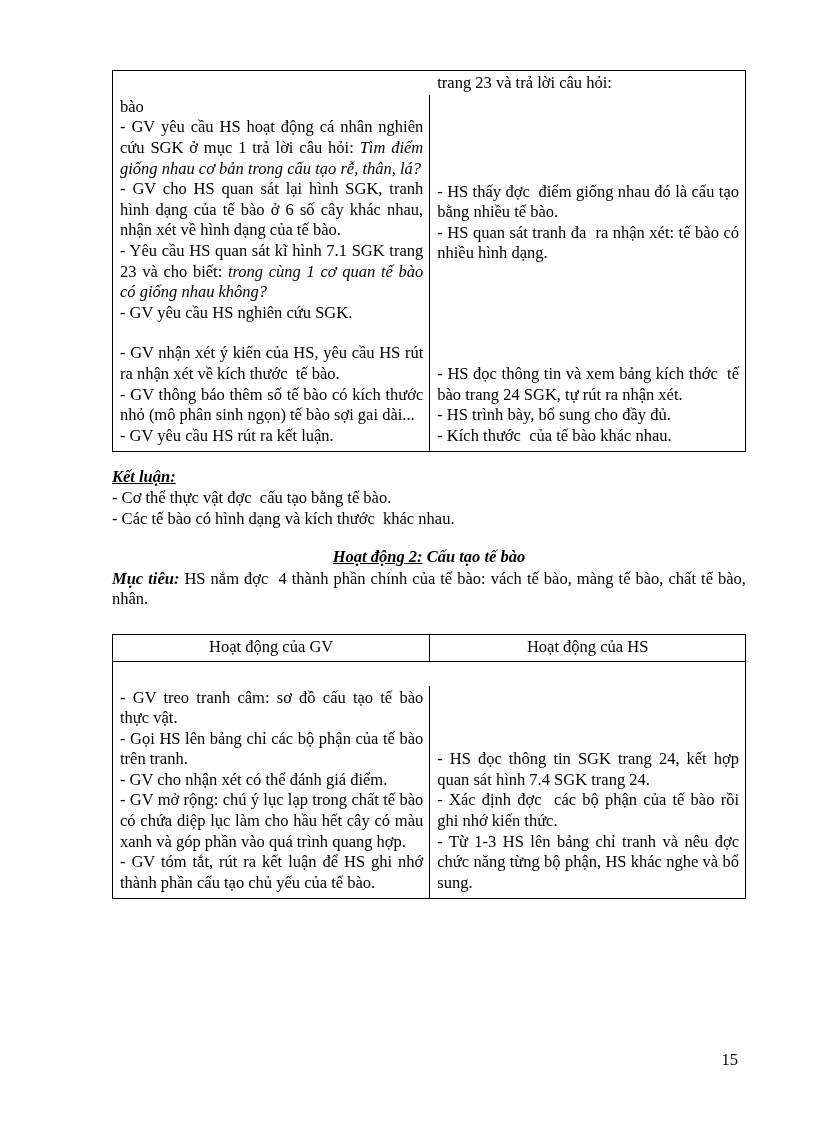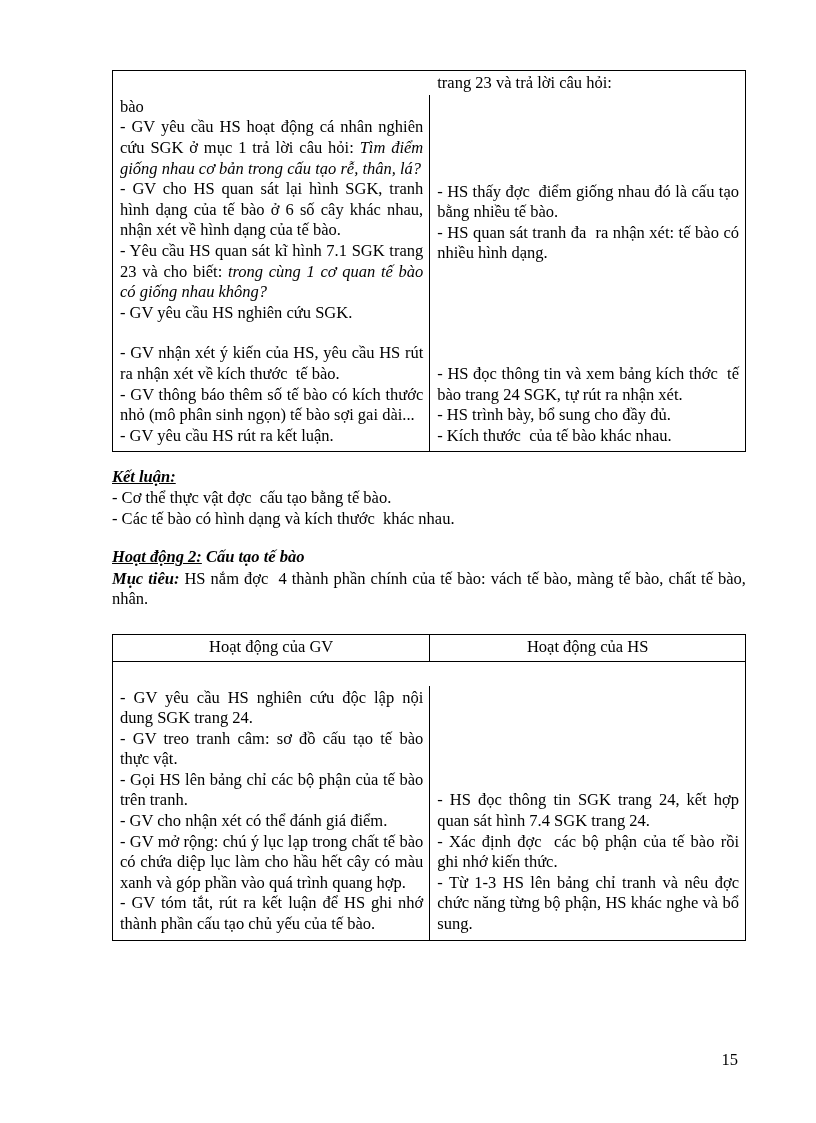--- a/index.html
+++ b/index.html
@@ -37,21 +37,21 @@
   .mt-blank { margin-top: 20px; }
   .gap-a { margin-top: 88px; }
   .gap-b { margin-top: 100px; }
   .section { margin-top: 15px; }
   .kl-heading {
     font-weight: bold;
     font-style: italic;
     text-decoration: underline;
   }
   .heading2 {
-    text-align: left;
+    text-align: center;
     font-weight: bold;
     font-style: italic;
     margin-top: 18px;
   }
   .heading2 .u { text-decoration: underline; }
   .objective { text-align: justify; white-space: pre-wrap; margin-top: 1px; }
   .objective .label { font-weight: bold; font-style: italic; }
   .table2-wrap { margin-top: 24px; gap: 24px; }
   .page-number {
     position: absolute;
@@ -97,21 +97,20 @@
     <p class="heading2"><span class="u">Hoạt động 2:</span><span> Cấu tạo tế bào</span></p>
     <p class="objective"><span class="label">Mục tiêu:</span><span> HS nắm đợc  4 thành phần chính của tế bào: vách tế bào, màng tế bào, chất tế bào, nhân.</span></p>
 
     <div class="doc-table table2-wrap">
       <div class="trow thead">
         <div class="cell gv"><span>Hoạt động của GV</span></div>
         <div class="cell hs"><span>Hoạt động của HS</span></div>
       </div>
       <div class="trow">
         <div class="cell gv">
-          <p class="para"><span>- GV yêu cầu HS nghiên cứu độc lập nội dung SGK trang 24.</span></p>
           <p class="para"><span>- GV treo tranh câm: sơ đồ cấu tạo tế bào thực vật.</span></p>
           <p class="para"><span>- Gọi HS lên bảng chỉ các bộ phận của tế bào trên tranh.</span></p>
           <p class="para"><span>- GV cho nhận xét có thể đánh giá điểm.</span></p>
           <p class="para"><span>- GV mở rộng: chú ý lục lạp trong chất tế bào có chứa diệp lục làm cho hầu hết cây có màu xanh và góp phần vào quá trình quang hợp.</span></p>
           <p class="para"><span>- GV tóm tắt, rút ra kết luận để HS ghi nhớ thành phần cấu tạo chủ yếu của tế bào.</span></p>
         </div>
         <div class="cell hs">
           <p class="para"><span>- HS đọc thông tin SGK trang 24, kết hợp quan sát hình 7.4 SGK trang 24.</span></p>
           <p class="para"><span>- Xác định đợc  các bộ phận của tế bào rồi ghi nhớ kiến thức.</span></p>
           <p class="para"><span>- Từ 1-3 HS lên bảng chỉ tranh và nêu đợc  chức năng từng bộ phận, HS khác nghe và bổ sung.</span></p>

